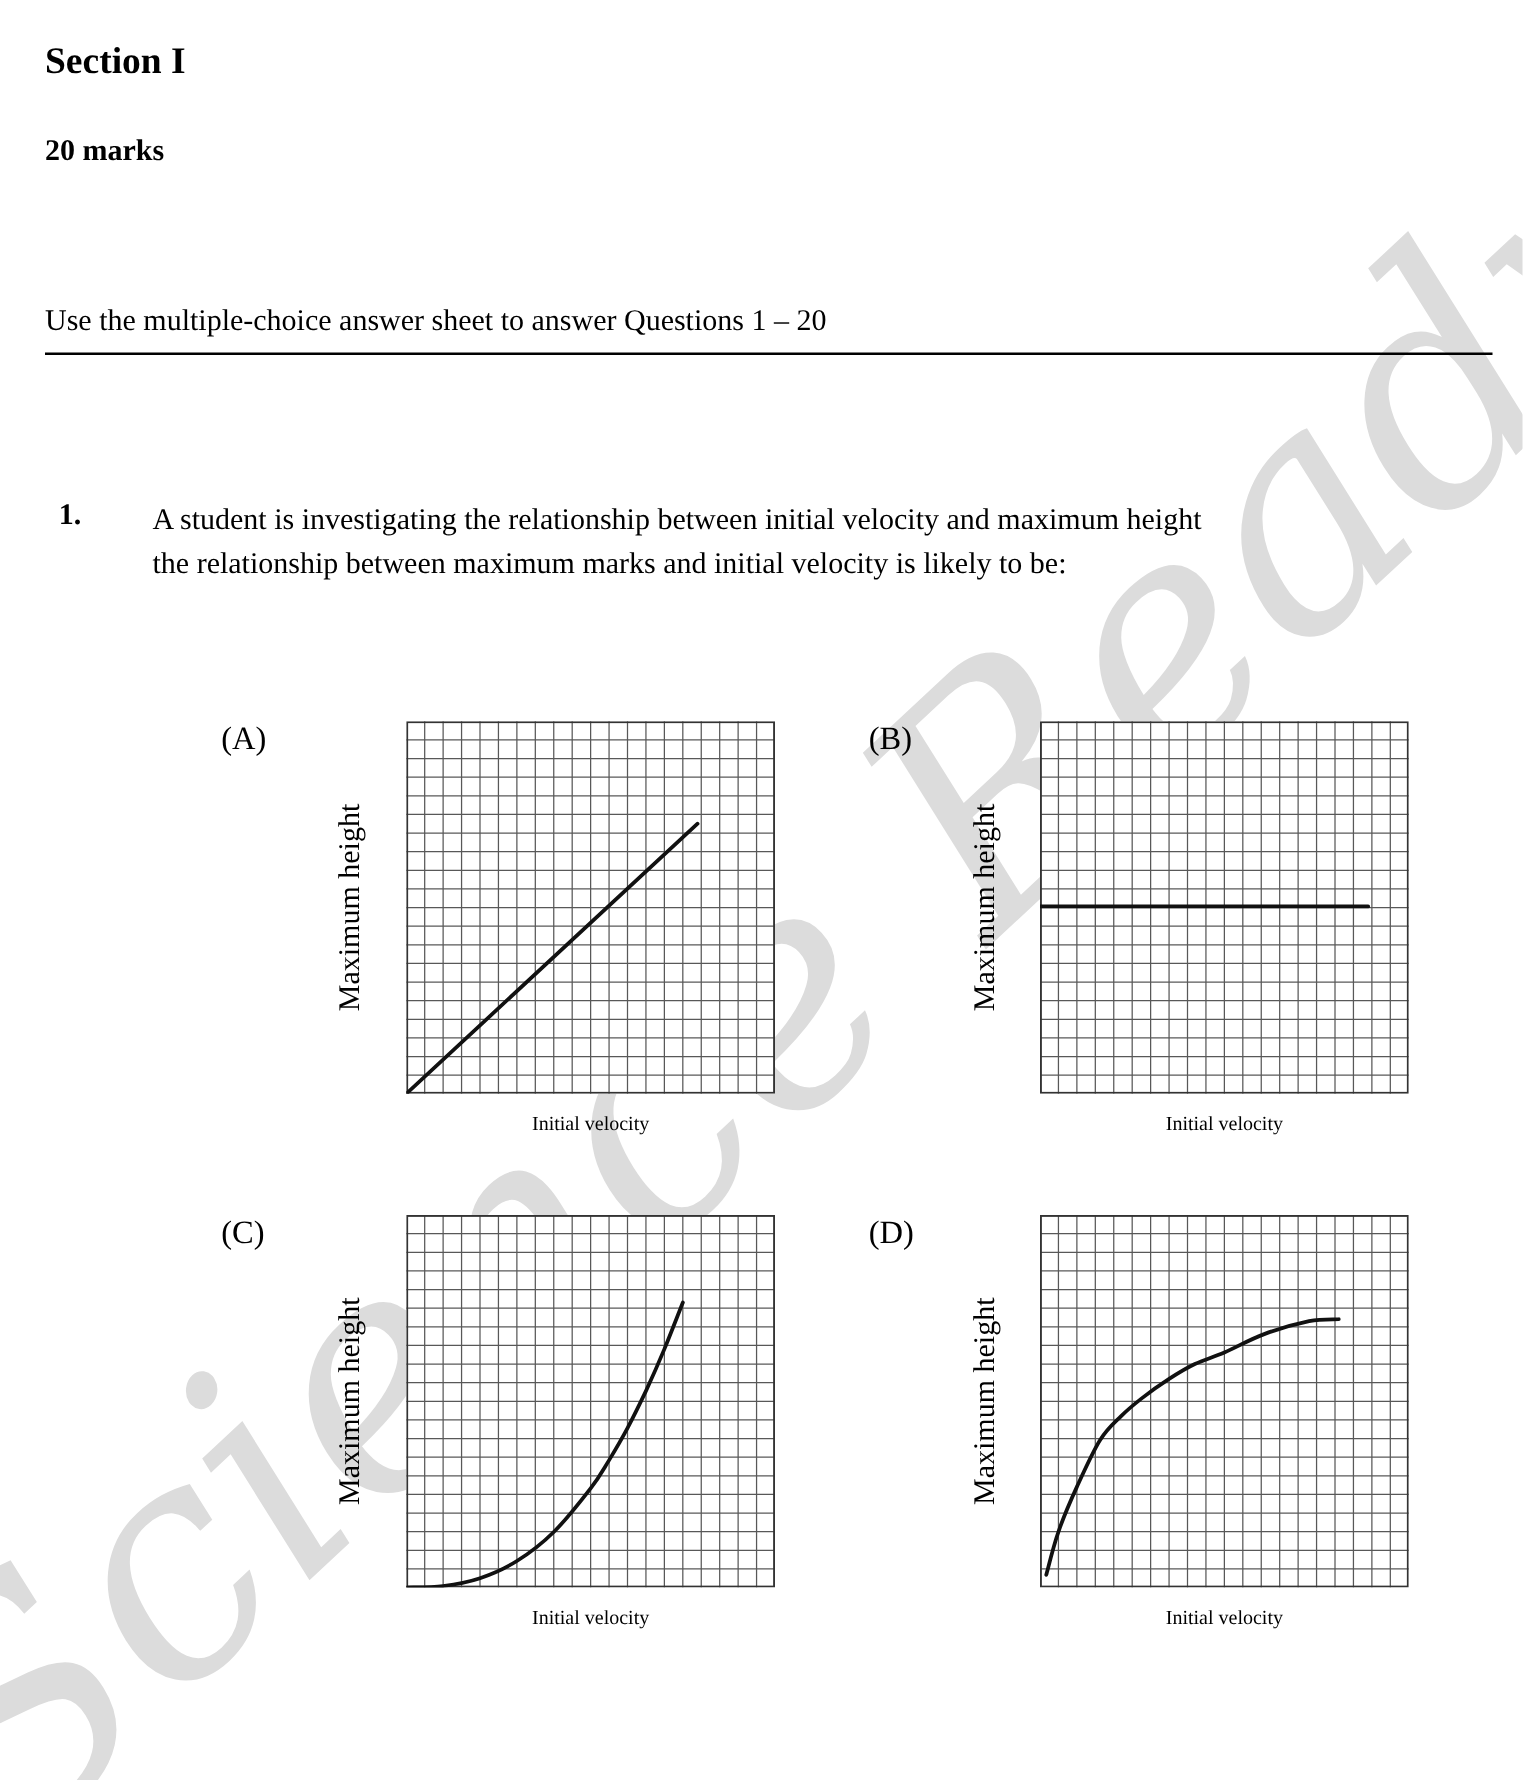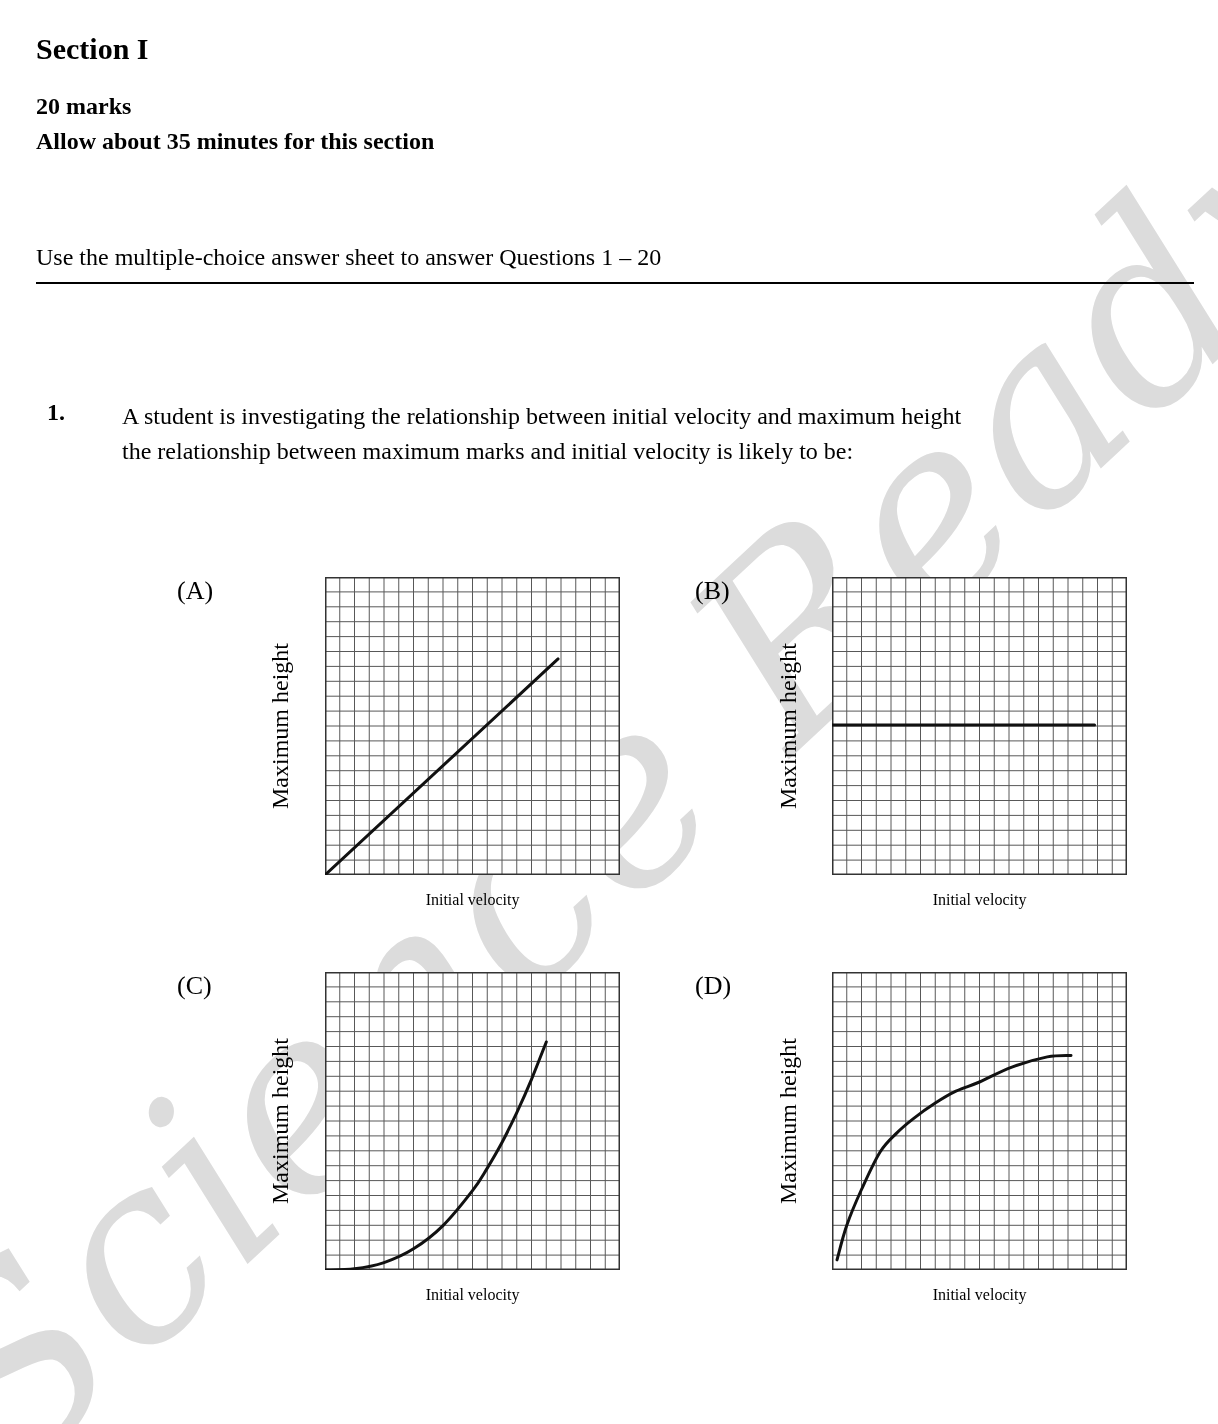--- a/index.html
+++ b/index.html
@@ -22,21 +22,21 @@
     white-space:nowrap;
     z-index:0;
     user-select:none;
   }
   .content{position:absolute;left:0;top:0;width:1218px;height:1424px;z-index:1;margin-top:16px;}
   .section-title{
     position:absolute;left:36px;top:16px;
     font-size:30px;font-weight:bold;margin:0;
   }
   .bold-block{
-    position:absolute;left:36px;top:73px;
+    position:absolute;left:36px;top:88px;
     font-size:24px;font-weight:bold;line-height:34.5px;
   }
   .instruction{
     position:absolute;left:36px;top:228px;
     font-size:24px;
   }
   .rule{
     position:absolute;left:36px;top:266px;width:1158px;height:0;
     border-top:2px solid #000;
   }
@@ -78,21 +78,20 @@
 <body>
 
 <div class="watermark" style="color: rgb(220, 220, 220);">Science Ready</div>
 
 <div class="content">
 
   <h1 class="section-title">Section I</h1>
 
   <div class="bold-block">
     <div>20 marks</div>
-    <div>Allow about 35 minutes for this section</div>
   </div>
 
   <div class="instruction">Use the multiple-choice answer sheet to answer Questions 1 – 20</div>
 
   <div class="rule"></div>
 
   <div class="qnum">1.</div>
   <div class="qtext">
     <div>A student is investigating the relationship between initial velocity and maximum height</div>
     <div>the relationship between maximum marks and initial velocity is likely to be:</div>

